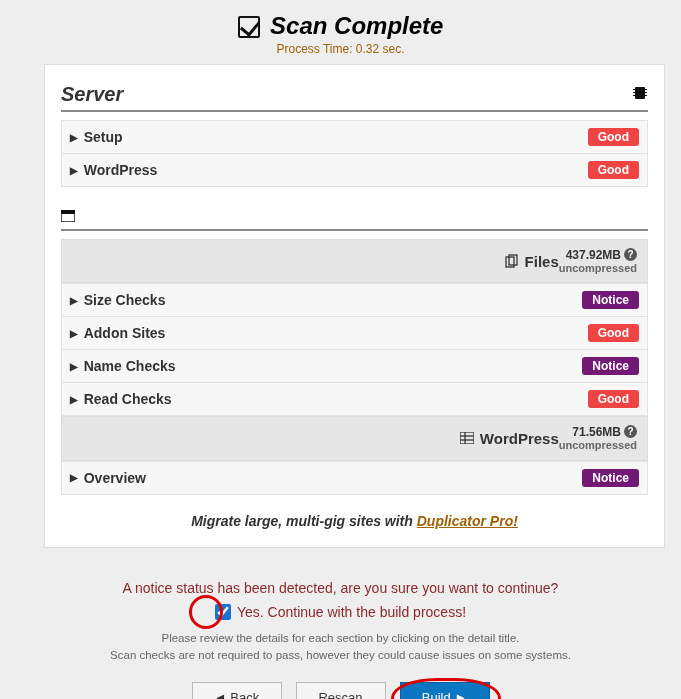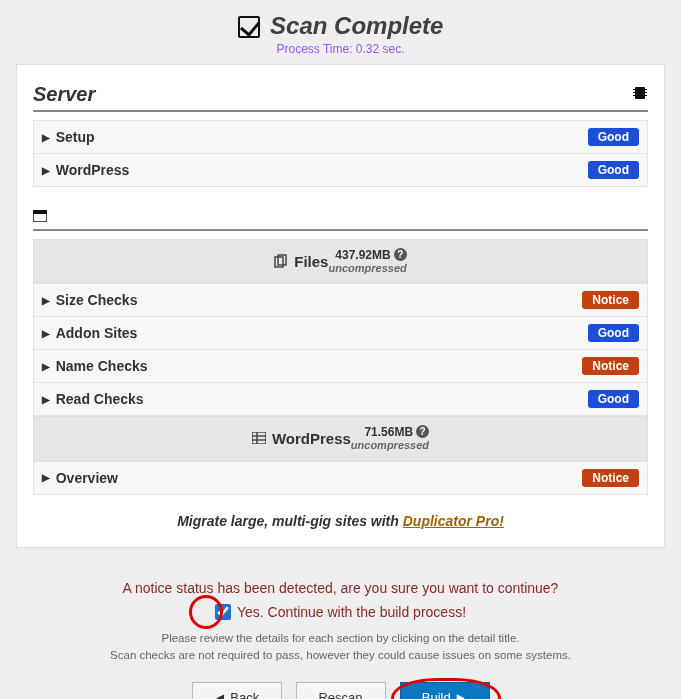--- a/index.html
+++ b/index.html
@@ -31,33 +31,34 @@
     left: 4px; top: 0px;
     width: 9px; height: 14px;
     border-right: 3px solid #111;
     border-bottom: 3px solid #111;
     transform: rotate(40deg);
   }
   .title h1 {
     display: inline-block;
     font-size: 24px;
     font-weight: 800;
-    color: #404040;
+    color: #000000;
     font-style: italic;
   }
   .subtitle {
     text-align: center;
     font-size: 12px;
-    color: #8b5cf6;
+    color: #a16207;
     margin-bottom: 8px;
   }
   .panel {
     background: #fff;
     border: 1px solid #ddd;
     padding: 14px 16px 18px 16px;
+    margin-left: 28px;
   }
   .section-header {
     display: flex;
     align-items: center;
     justify-content: space-between;
     border-bottom: 2px solid #888;
     padding: 4px 0 4px 0;
     margin-bottom: 8px;
   }
   .section-header .left {
@@ -97,21 +98,21 @@
     font-weight: 700;
     color: #333;
   }
   .row .caret {
     font-size: 10px;
     color: #333;
   }
   .sub-head {
     display: flex;
     align-items: center;
-    justify-content: center;
+    justify-content: flex-end;
     background: #e6e6e6;
     border: 1px solid #ddd;
     padding: 8px 10px;
     font-weight: 800;
     font-size: 15px;
     color: #333;
   }
   .sub-head .left {
     display: flex;
     align-items: center;
@@ -121,21 +122,20 @@
     text-align: right;
     font-size: 12px;
     color: #444;
     line-height: 1.1;
   }
   .sub-head .right .size {
     font-weight: 700;
     color: #333;
   }
   .sub-head .right .unc {
-    font-style: italic;
     font-size: 11px;
     color: #666;
   }
   .sub-head .right .help {
     display:inline-block;
     width:13px;height:13px;
     border-radius:50%;
     background:#555;
     color:#fff;
     font-size:10px;
@@ -149,22 +149,22 @@
   .badge {
     display: inline-block;
     padding: 2px 10px;
     border-radius: 3px;
     color: #fff;
     font-size: 12px;
     font-weight: 600;
     min-width: 48px;
     text-align: center;
   }
-  .badge.good { background: #1d4ed8; }
-  .badge.notice { background: #c2410c; }
+  .badge.good { background: #ef4444; }
+  .badge.notice { background: #701a75; }
   .section-gap { height: 18px; }
   .promo {
     text-align: center;
     font-style: italic;
     font-size: 14px;
     color: #333;
     font-weight: 700;
     margin-top: 18px;
   }
   .promo a {

